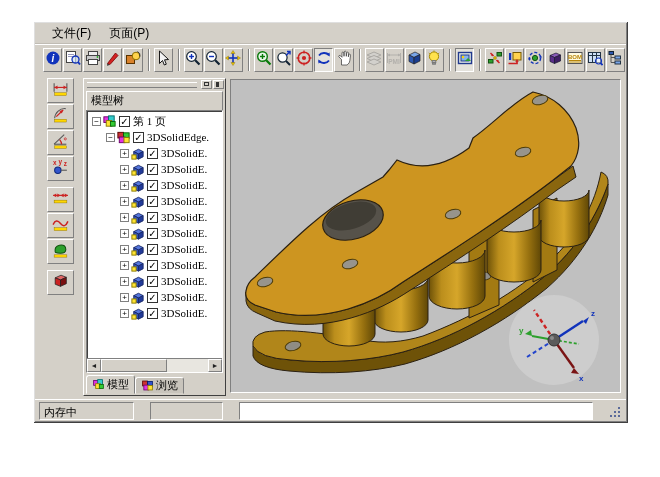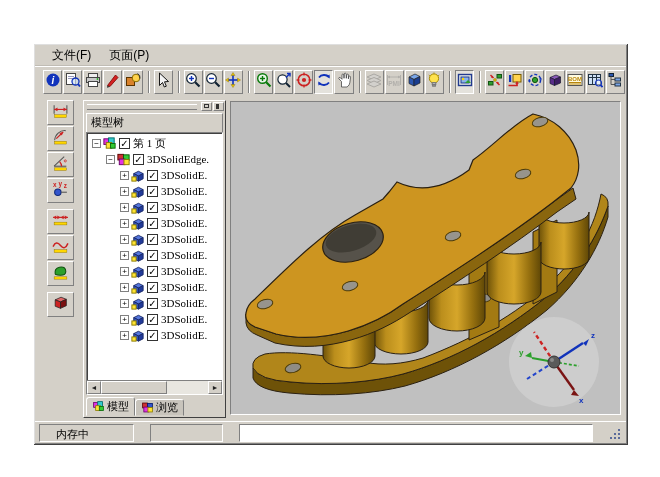--- a/index.html
+++ b/index.html
@@ -1,19 +1,19 @@
 <!DOCTYPE html>
 <html><head>
 <meta charset="utf-8">
 <style>
   html,body{margin:0;padding:0;background:#fff;}
   *{box-sizing:border-box;font-family:"Liberation Sans","DejaVu Sans",sans-serif;}
   .stage{position:relative;width:660px;height:477px;background:#ffffff;overflow:hidden;}
   .app-window{
-    position:absolute;left:33px;top:43px;width:595px;height:402px;background:#d4d0c8;
+    position:absolute;left:33px;top:21px;width:595px;height:402px;background:#d4d0c8;
     box-shadow: inset 1px 1px 0 #ffffff, inset -1px -1px 0 #404040, inset 2px 2px 0 #dfdfdf, inset -2px -2px 0 #808080;
   }
   
   .menubar{position:absolute;left:2px;top:2px;right:2px;height:21px;display:flex;align-items:center;padding-left:8px;border-bottom:1px solid #c0bcb4;}
   .menu-item{font-size:12px;color:#000;padding:2px 9px;cursor:default;}
   
   .toolbar{position:absolute;left:2px;top:23px;right:2px;height:30px;display:flex;align-items:center;padding-left:8px;border-top:1px solid #fff;}
   .tb-btn{width:24px;height:24px;display:flex;align-items:center;justify-content:center;margin-right:1px;
     border:1px solid;border-color:#fff #808080 #808080 #fff;background:#d4d0c8;}
   .tb-btn svg{width:16px;height:16px;}
@@ -55,21 +55,21 @@
     border:1px solid;border-color:#fff #808080 #d4d0c8 #fff;background:#c8c4bc;border-radius:3px 3px 0 0;}
   .tab.active{height:19px;background:#d4d0c8;}
   .tab svg{width:13px;height:13px;margin-right:2px;}
   
   .viewport{position:absolute;left:195px;top:5px;width:391px;height:314px;background:#c0c0c0;
     border:1px solid;border-color:#808080 #fff #fff #808080;overflow:hidden;}
   .part-svg{position:absolute;left:0;top:0;}
   .axis-triad{position:absolute;right:18px;bottom:4px;}
   
   .statusbar{position:absolute;left:2px;right:2px;bottom:2px;height:22px;display:flex;align-items:center;padding:0 4px;border-top:1px solid #fff;}
-  .status-panel{height:18px;font-size:11px;padding:2px 16px;margin-right:16px;background:#d4d0c8;
+  .status-panel{height:18px;font-size:11px;padding:2px 4px;margin-right:16px;background:#d4d0c8;
     border:1px solid;border-color:#808080 #fff #fff #808080;white-space:nowrap;overflow:hidden;}
   .sp1{width:95px;}.sp2{width:73px;}.sp3{width:80px;}.sp4{flex:1;background:#fff;}
   .grip{width:13px;height:16px;flex:none;}
 </style>
 </head>
 <body>
 
 <div class="stage">
   <div class="app-window">
 

